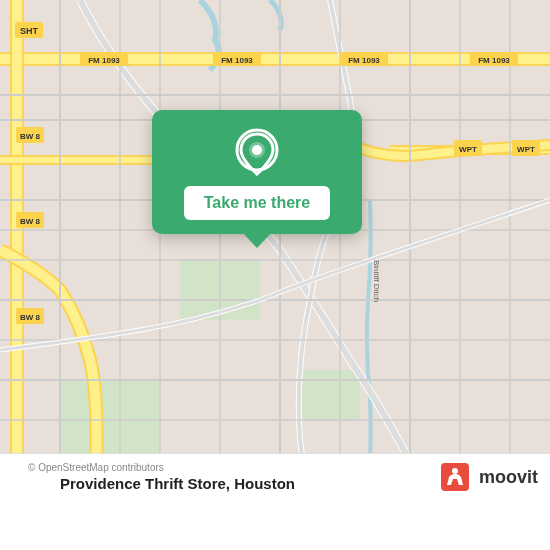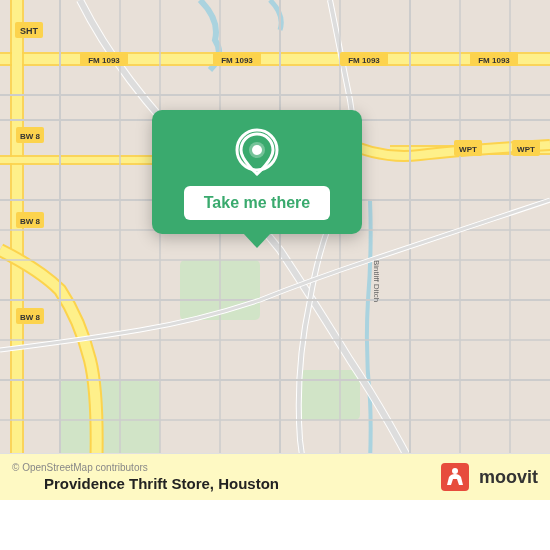--- a/index.html
+++ b/index.html
@@ -74,22 +74,22 @@
       cursor: pointer;
       white-space: nowrap;
     }
 
     
     #bottom-bar {
       position: absolute;
       bottom: 0;
       left: 0;
       width: 100%;
-      background: #fef9c3;
-      padding: 8px 12px 8px 12px;
+      background: #ffffff;
+      padding: 8px 12px 8px 28px;
       display: flex;
       align-items: center;
       justify-content: space-between;
       border-top: 1px solid #e0e0e0;
       z-index: 20;
     }
 
     #bottom-left {
       display: flex;
       flex-direction: column;

